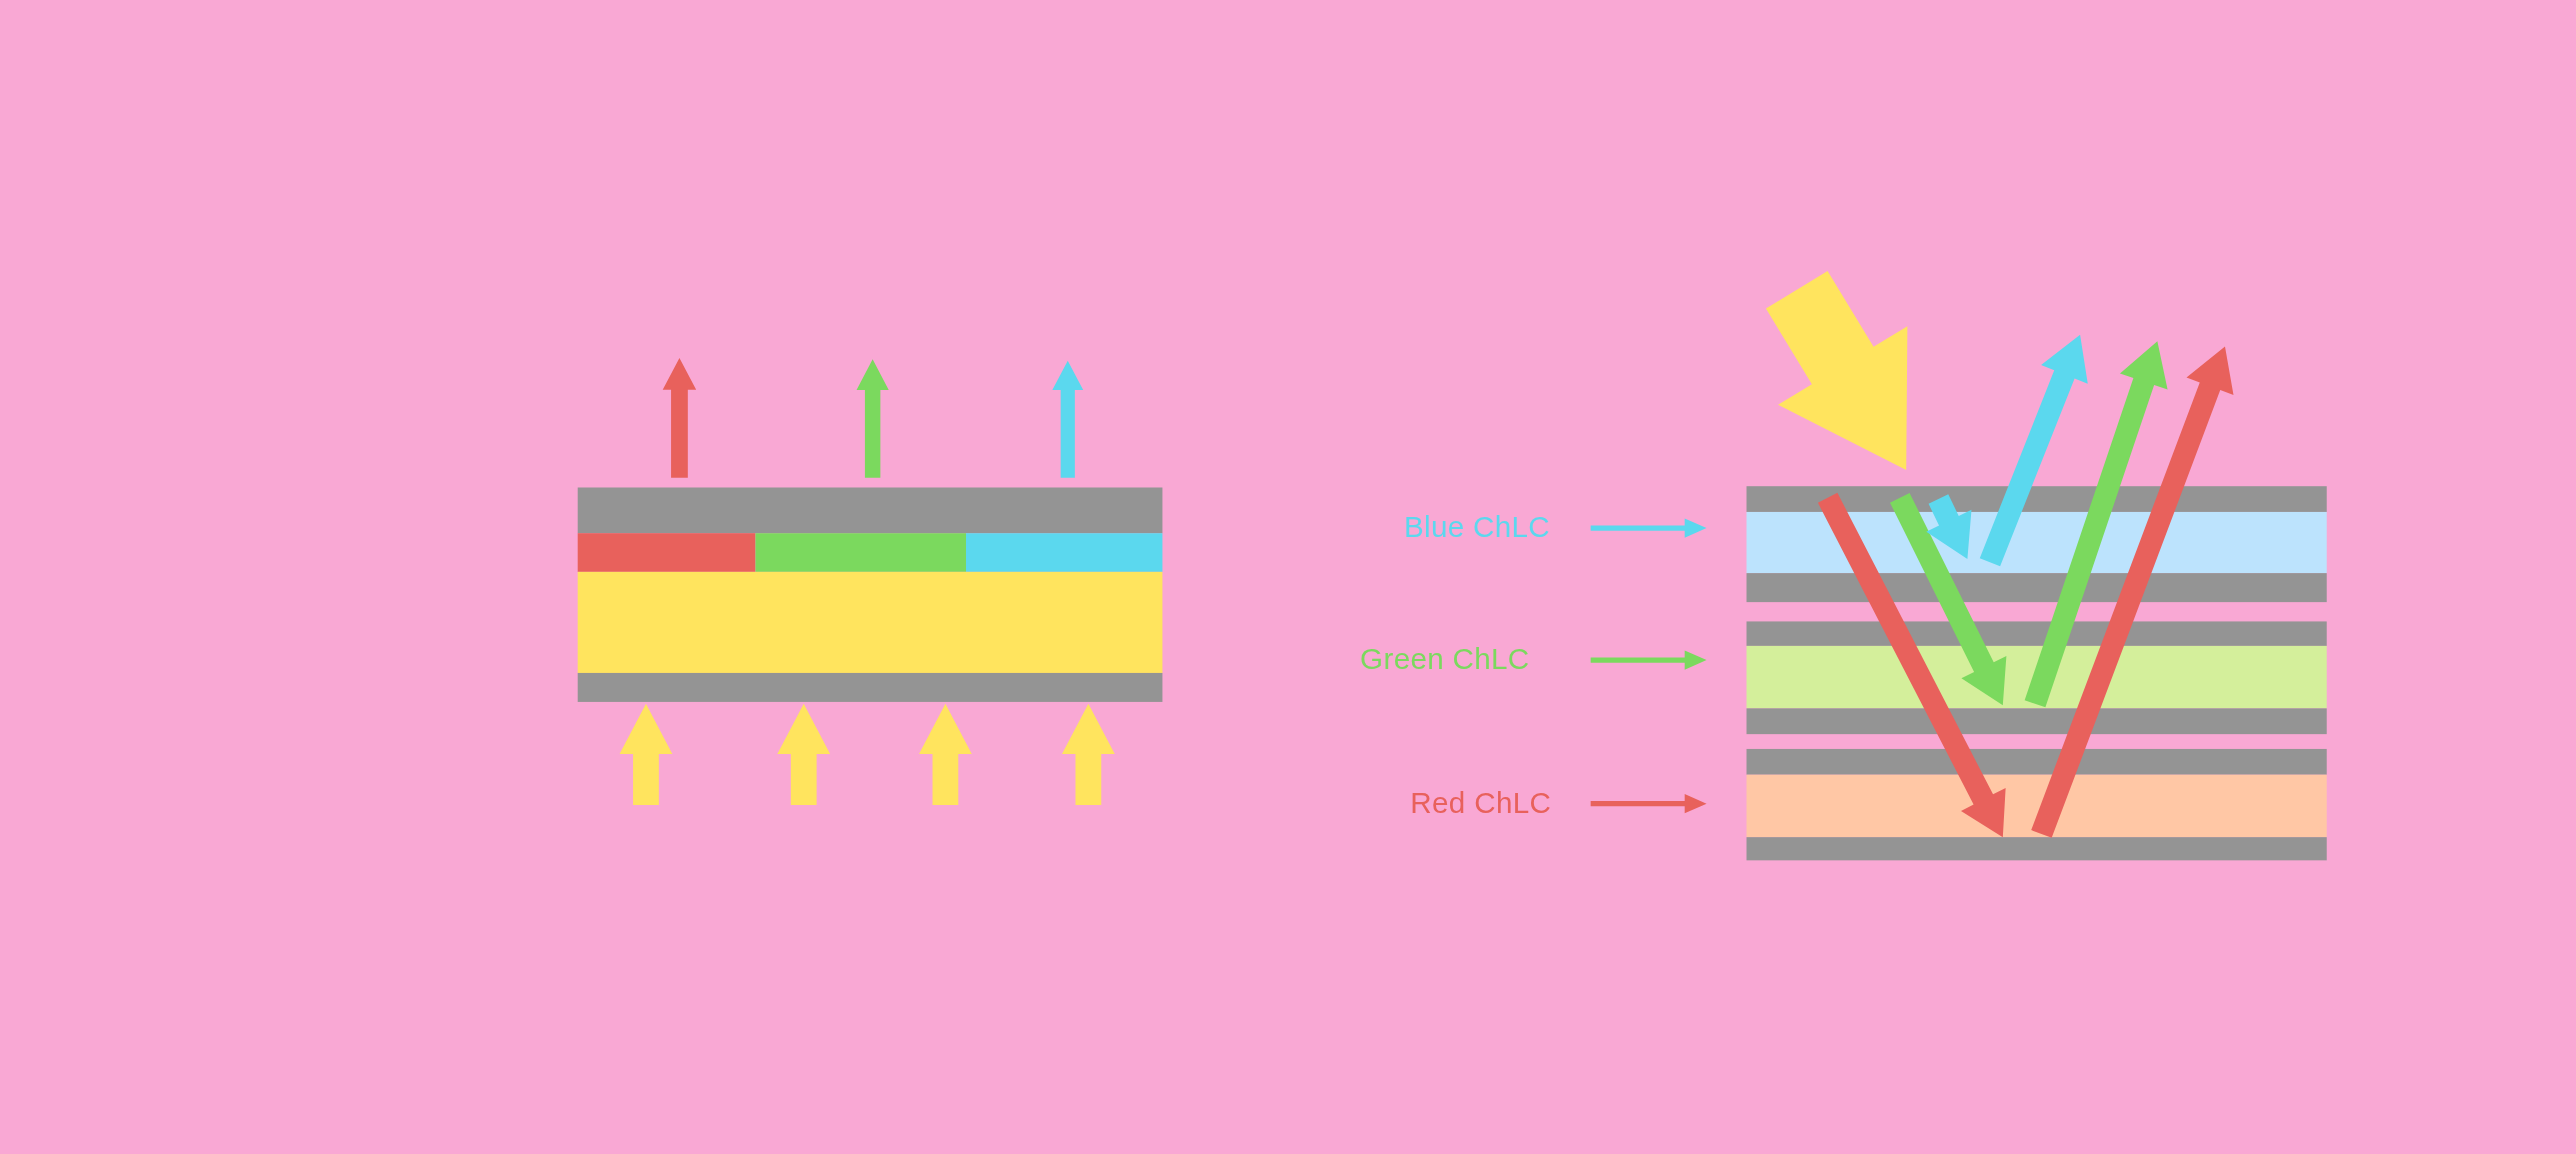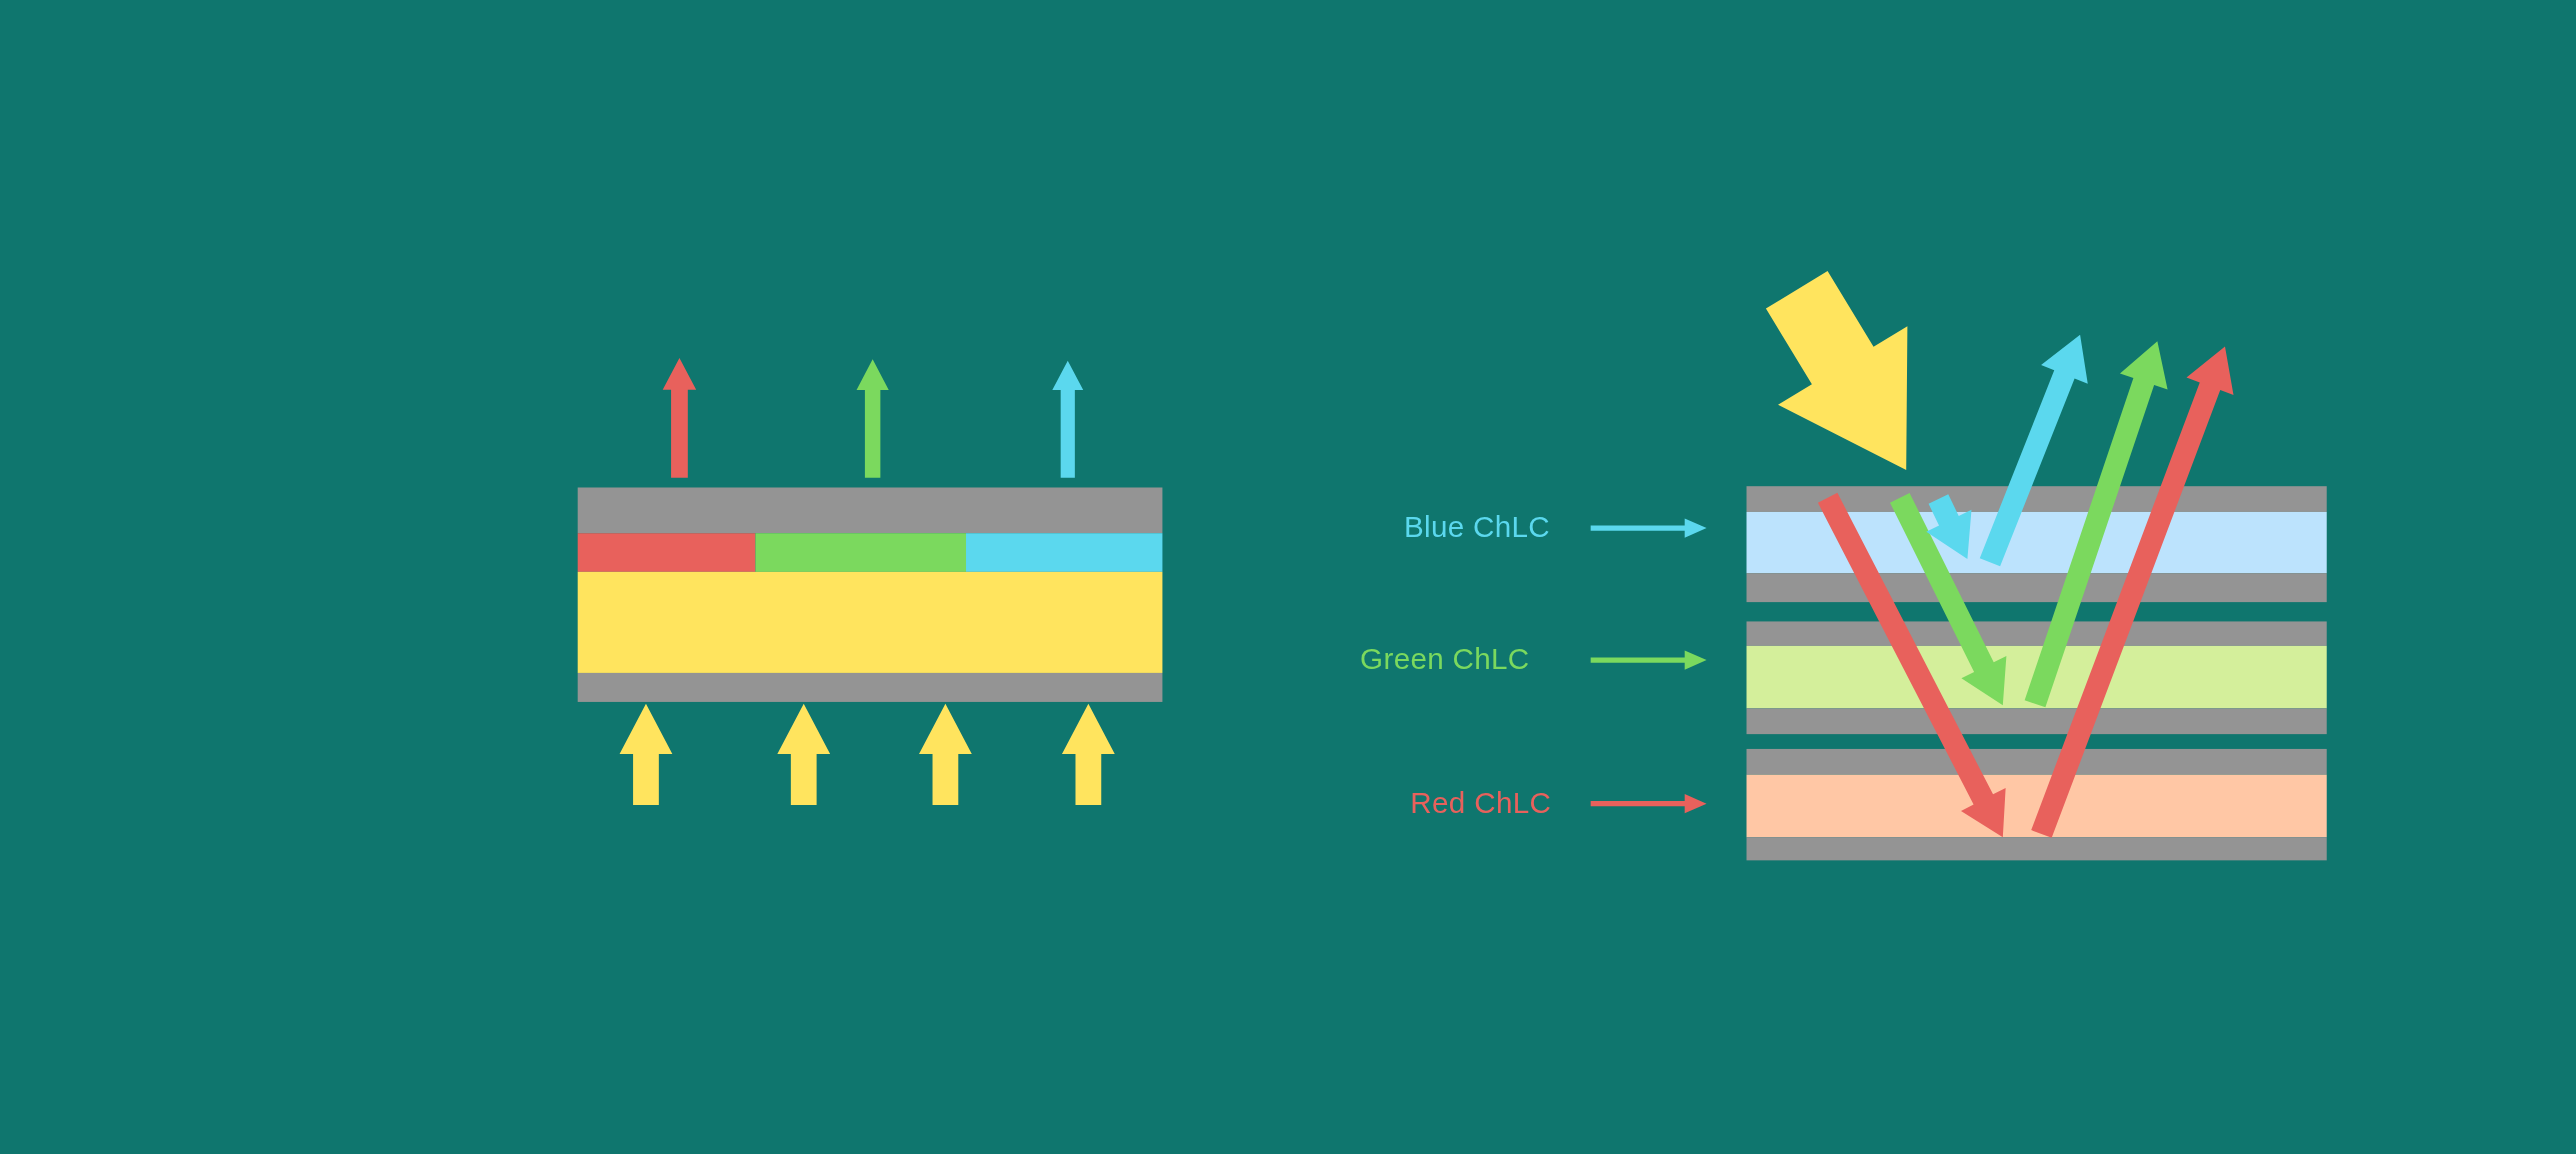--- a/index.html
+++ b/index.html
@@ -10,21 +10,21 @@
   body {
     width: 2576px;
     height: 1154px;
     font-family: "Liberation Sans", sans-serif;
     overflow: hidden;
   }
   #figure-root {
     position: relative;
     width: 2576px;
     height: 1154px;
-    background: #0f766e;
+    background: #f9a8d4;
   }
   #figure-svg {
     position: absolute;
     left: 0;
     top: 0;
     width: 2576px;
     height: 1154px;
     display: block;
   }
   .layer-label {

